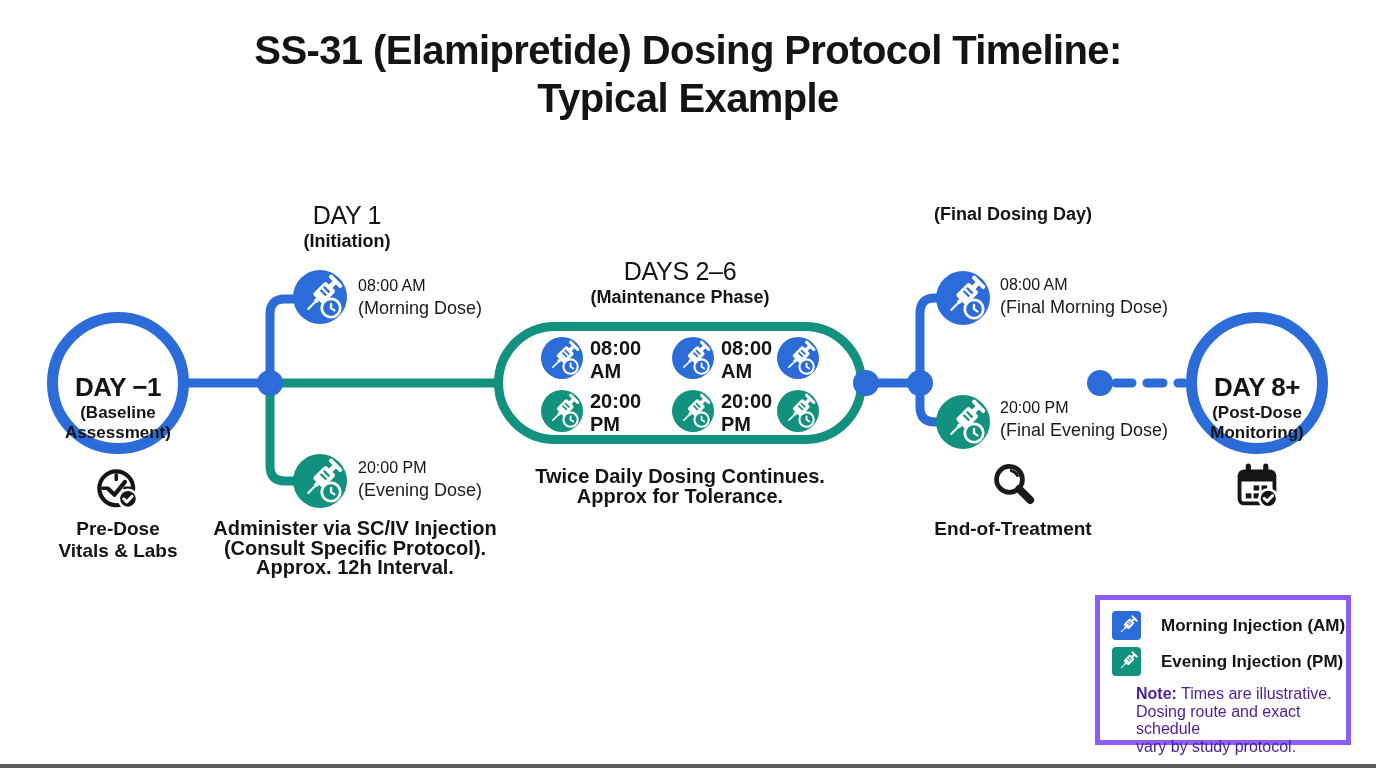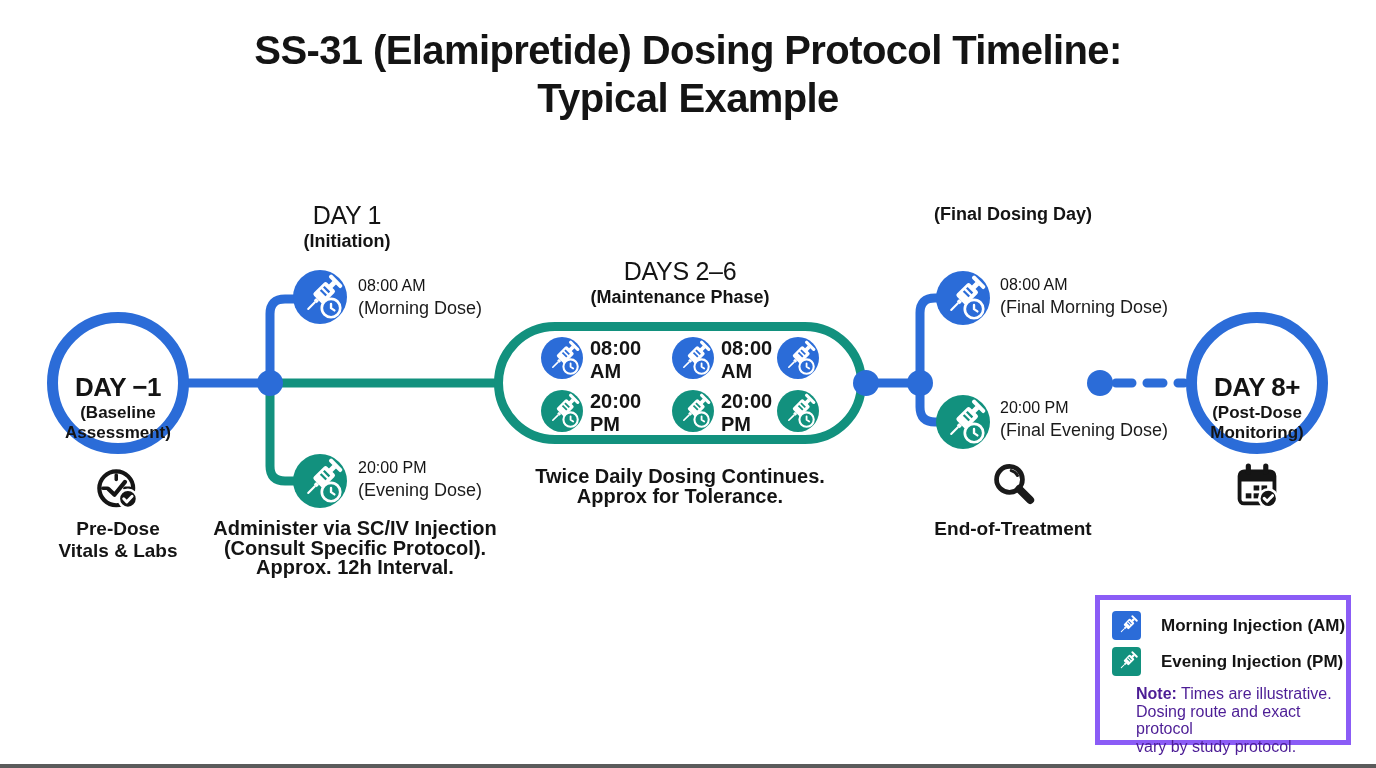--- a/index.html
+++ b/index.html
@@ -301,20 +301,20 @@
     <div class="legend-row" style="top:47px">
       <div class="chip pm sq" style="width:29px;height:29px;border-radius:4px">
         <svg viewBox="0 0 48 48" style="width:26px;height:26px">
             <use href="#syr-plain"></use>
           </svg>
       </div>
       <div class="legend-label">Evening Injection (PM)</div>
     </div>
     <div class="legend-note">
       <div><b>Note:</b><span> Times are illustrative.</span></div>
-      <div>Dosing route and exact protocol</div>
+      <div>Dosing route and exact schedule</div>
       <div>vary by study protocol.</div>
     </div>
   </div>
 
   <div class="abs bottom-strip"></div>
 
 </div>
 
 </body></html>

